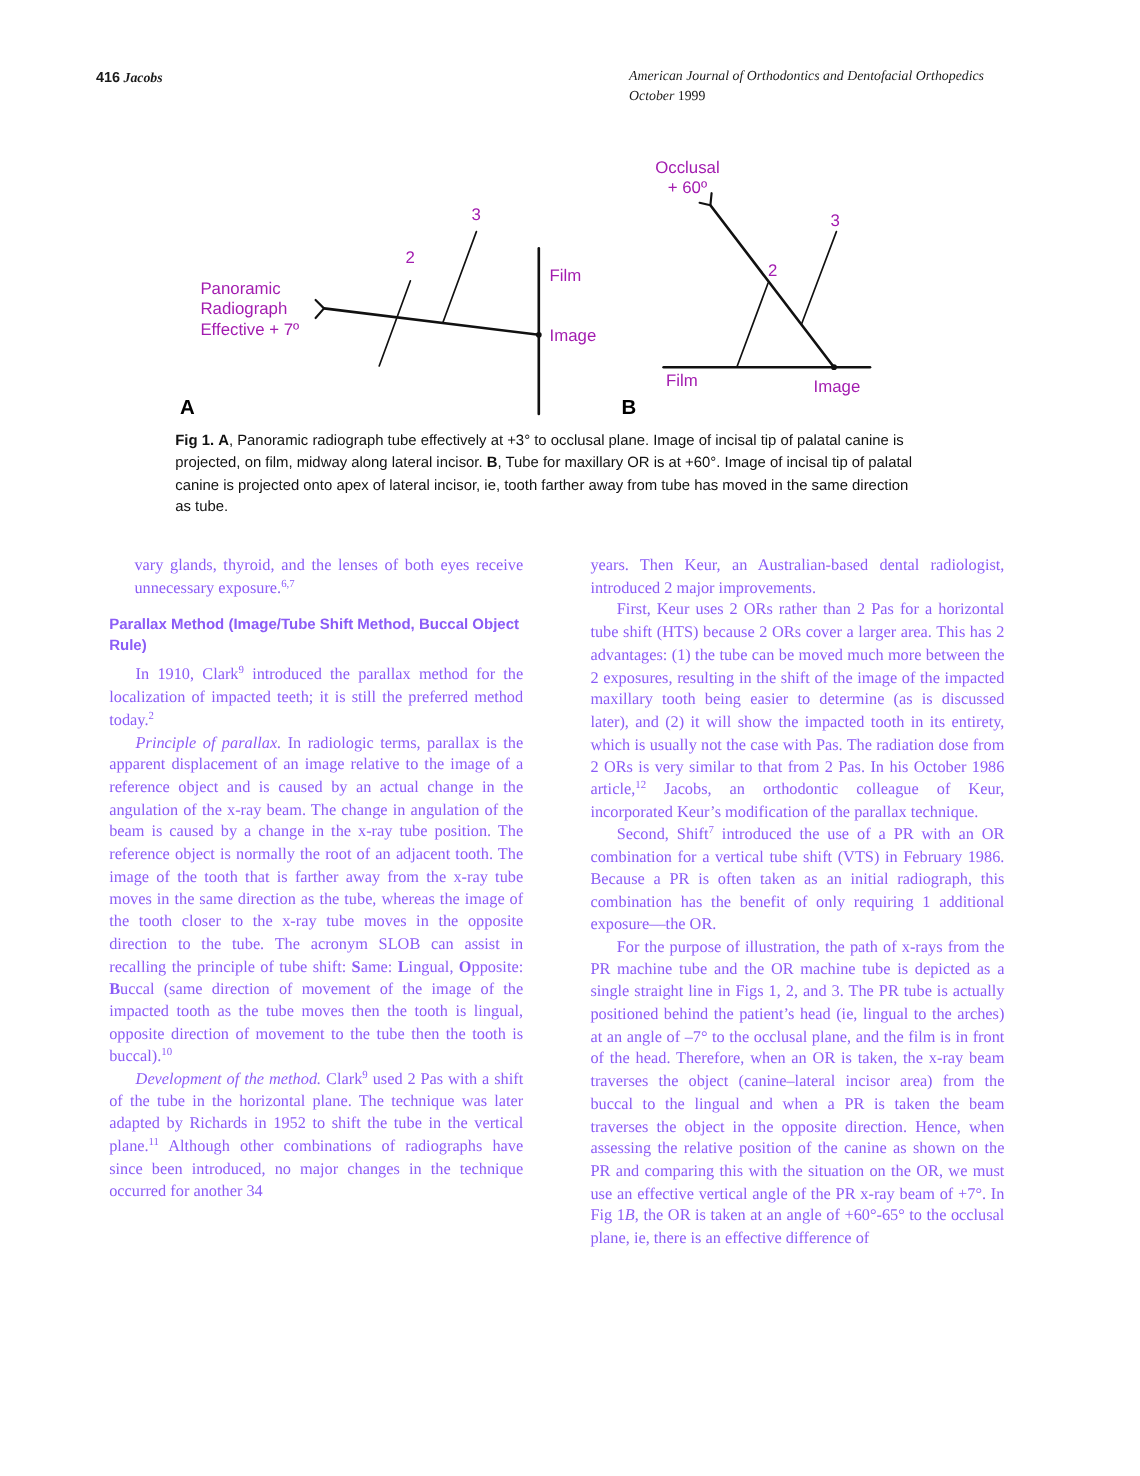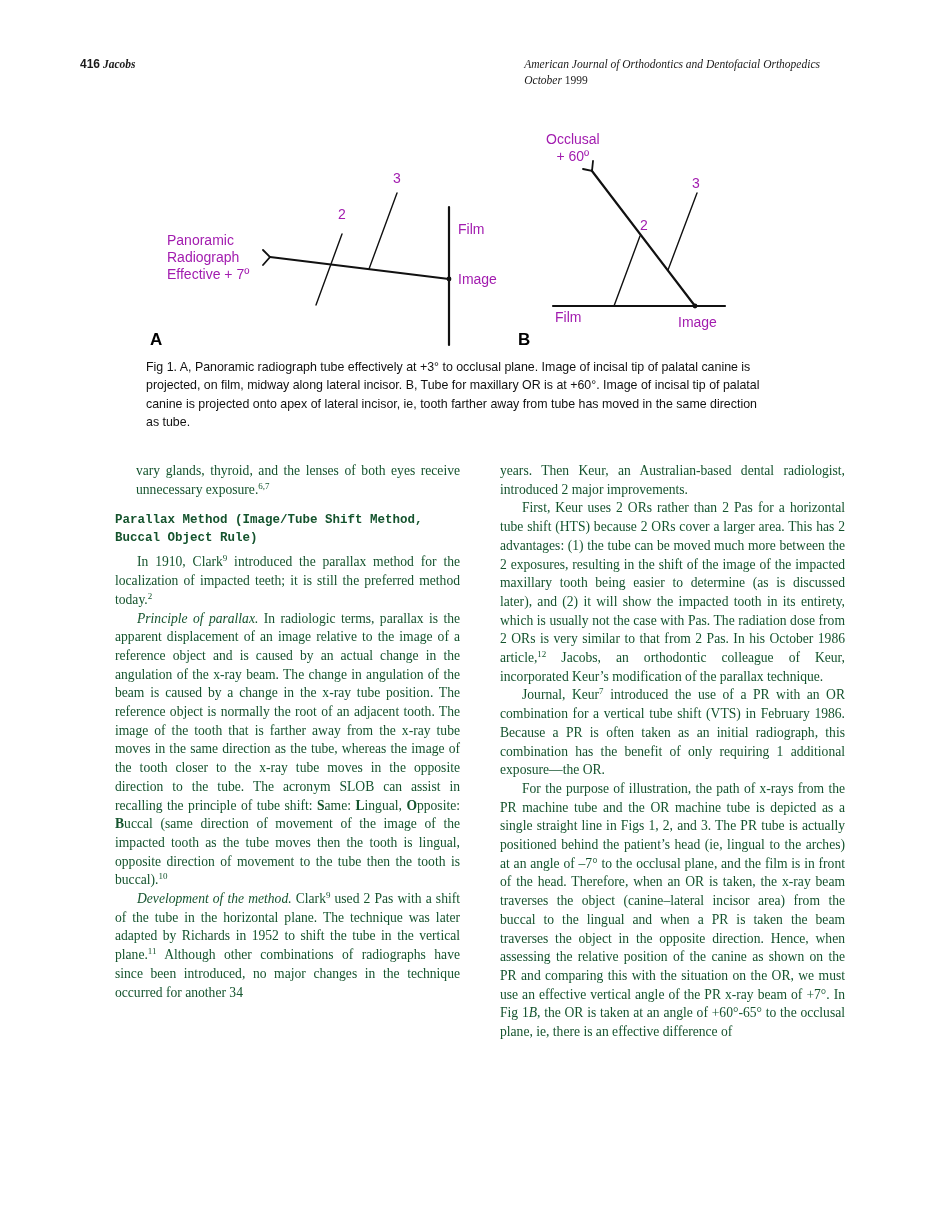--- a/index.html
+++ b/index.html
@@ -80,51 +80,50 @@
     .caption {
       position: absolute;
       left: 146px;
       top: 358px;
       width: 625px;
       font-family: "Liberation Sans", sans-serif;
       font-size: 12.4px;
       line-height: 18.3px;
       color: #111;
     }
-    .caption b { font-weight: normal; }
+    .caption b { font-weight: bold; }
     .col {
       position: absolute;
       top: 462px;
       width: 345px;
       font-family: "Liberation Serif", serif;
       font-size: 13.6px;
       line-height: 18.7px;
       text-align: justify;
-      color: #14532d;
-      margin-left: 24px;
+      color: #8b5cf6;
     }
     .col.left { left: 91px; }
-    .col.right { left: 476px; }
+    .col.right { left: 492px; }
     .col p {
       margin: 0;
       text-indent: 22px;
     }
     .col p.noindent { text-indent: 0; }
     .col p.hang {
       padding-left: 21px;
       text-indent: 0;
     }
     .col sup {
       font-size: 9px;
       line-height: 0;
       vertical-align: 5px;
     }
     .col h3 {
       margin: 12px 0 6px 0;
-      font-family: Liberation Mono, monospace;
+      font-family: Liberation Sans, sans-serif;
       font-size: 12.5px;
       font-weight: bold;
       line-height: 18px;
       text-align: left;
     }
     .col i { font-style: italic; }
     .col b { font-weight: bold; }
   </style>
 </head>
 <body>
@@ -208,15 +207,15 @@
   <p class="hang"><span>vary glands, thyroid, and the lenses of both eyes receive unnecessary exposure.</span><sup>6,7</sup></p>
   <h3>Parallax Method (Image/Tube Shift Method, Buccal Object Rule)</h3>
   <p><span>In 1910, Clark</span><sup>9</sup><span> introduced the parallax method for the localization of impacted teeth; it is still the preferred method today.</span><sup>2</sup></p>
   <p><i>Principle of parallax.</i><span> In radiologic terms, parallax is the apparent displacement of an image relative to the image of a reference object and is caused by an actual change in the angulation of the x-ray beam. The change in angulation of the beam is caused by a change in the x-ray tube position. The reference object is normally the root of an adjacent tooth. The image of the tooth that is farther away from the x-ray tube moves in the same direction as the tube, whereas the image of the tooth closer to the x-ray tube moves in the opposite direction to the tube. The acronym SLOB can assist in recalling the principle of tube shift: </span><b>S</b><span>ame: </span><b>L</b><span>ingual, </span><b>O</b><span>pposite: </span><b>B</b><span>uccal (same direction of movement of the image of the impacted tooth as the tube moves then the tooth is lingual, opposite direction of movement to the tube then the tooth is buccal).</span><sup>10</sup></p>
   <p><i>Development of the method.</i><span> Clark</span><sup>9</sup><span> used 2 Pas with a shift of the tube in the horizontal plane. The technique was later adapted by Richards in 1952 to shift the tube in the vertical plane.</span><sup>11</sup><span> Although other combinations of radiographs have since been introduced, no major changes in the technique occurred for another 34</span></p>
 </div>
 
 <div class="col right">
   <p class="noindent">years. Then Keur, an Australian-based dental radiologist, introduced 2 major improvements.</p>
   <p><span>First, Keur uses 2 ORs rather than 2 Pas for a horizontal tube shift (HTS) because 2 ORs cover a larger area. This has 2 advantages: (1) the tube can be moved much more between the 2 exposures, resulting in the shift of the image of the impacted maxillary tooth being easier to determine (as is discussed later), and (2) it will show the impacted tooth in its entirety, which is usually not the case with Pas. The radiation dose from 2 ORs is very similar to that from 2 Pas. In his October 1986 article,</span><sup>12</sup><span> Jacobs, an orthodontic colleague of Keur, incorporated Keur’s modification of the parallax technique.</span></p>
-  <p><span>Journal, Keur</span><sup>7</sup><span> introduced the use of a PR with an OR combination for a vertical tube shift (VTS) in February 1986. Because a PR is often taken as an initial radiograph, this combination has the benefit of only requiring 1 additional exposure—the OR.</span></p>
+  <p><span>Second, Shift</span><sup>7</sup><span> introduced the use of a PR with an OR combination for a vertical tube shift (VTS) in February 1986. Because a PR is often taken as an initial radiograph, this combination has the benefit of only requiring 1 additional exposure—the OR.</span></p>
   <p><span>For the purpose of illustration, the path of x-rays from the PR machine tube and the OR machine tube is depicted as a single straight line in Figs 1, 2, and 3. The PR tube is actually positioned behind the patient’s head (ie, lingual to the arches) at an angle of –7° to the occlusal plane, and the film is in front of the head. Therefore, when an OR is taken, the x-ray beam traverses the object (canine–lateral incisor area) from the buccal to the lingual and when a PR is taken the beam traverses the object in the opposite direction. Hence, when assessing the relative position of the canine as shown on the PR and comparing this with the situation on the OR, we must use an effective vertical angle of the PR x-ray beam of +7°. In Fig 1</span><i>B</i><span>, the OR is taken at an angle of +60°-65° to the occlusal plane, ie, there is an effective difference of</span></p>
 </div>
 
 </body></html>

